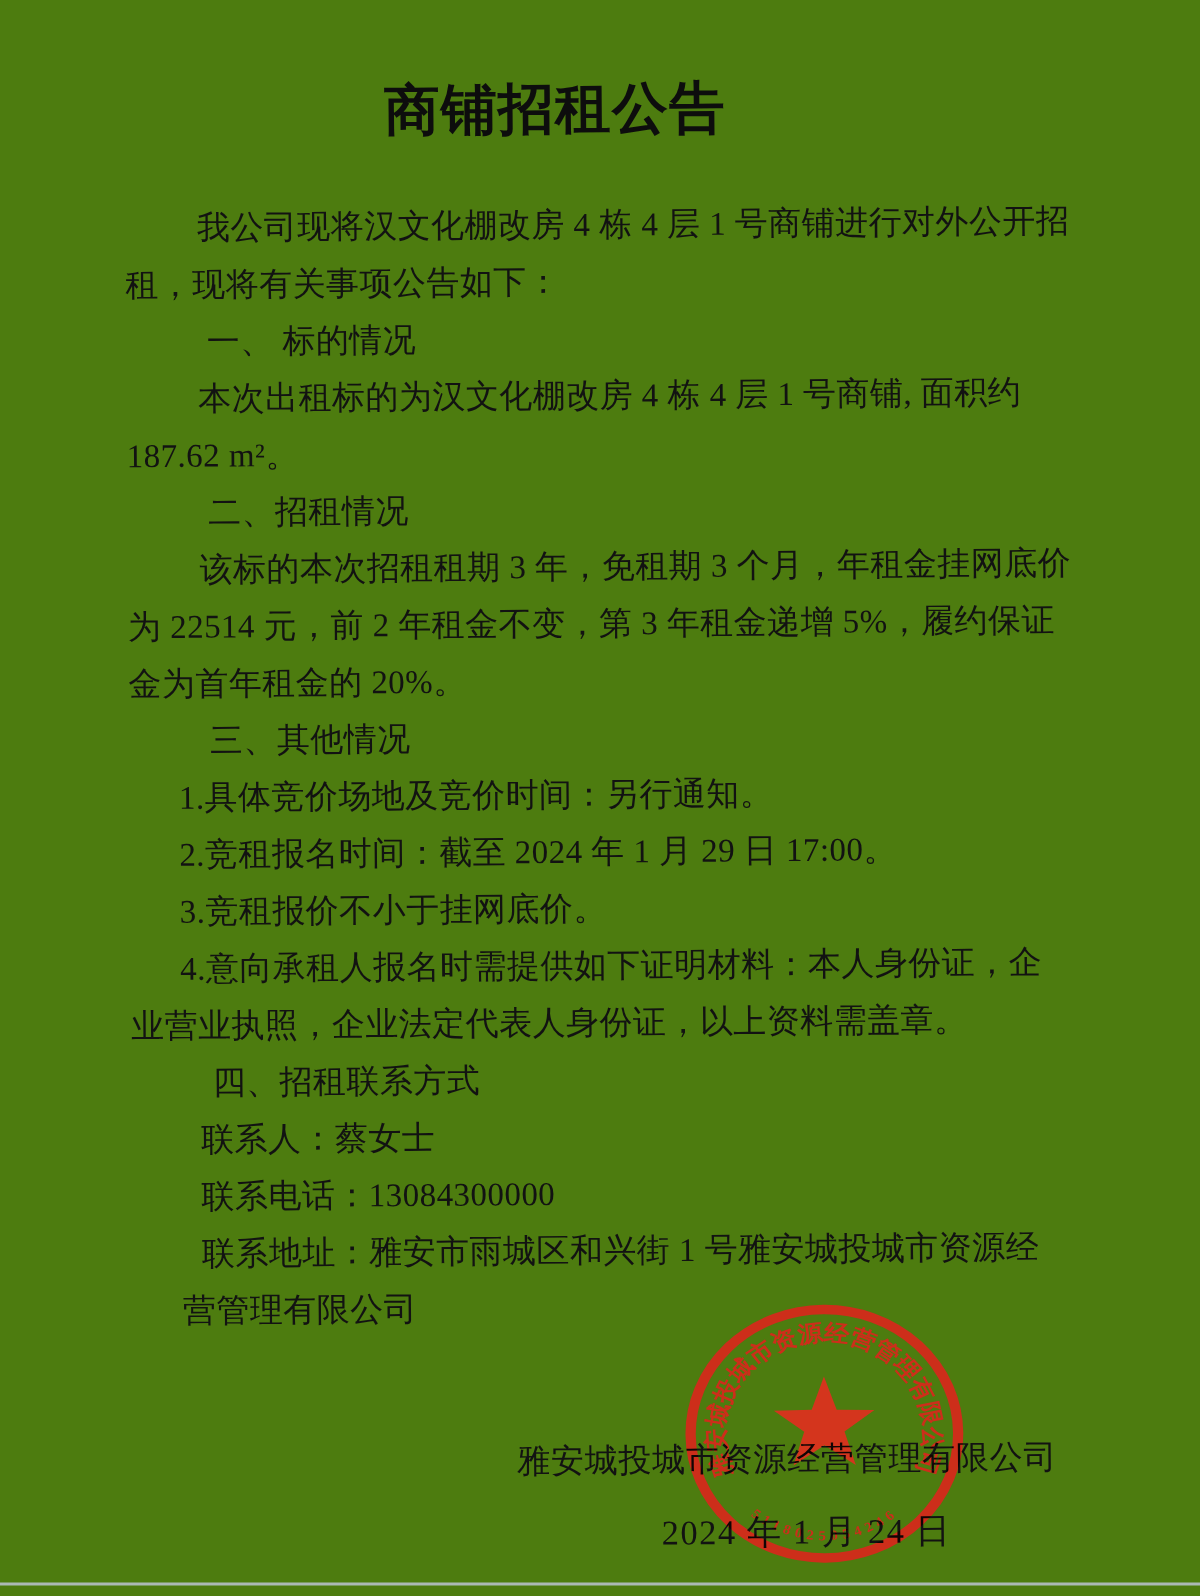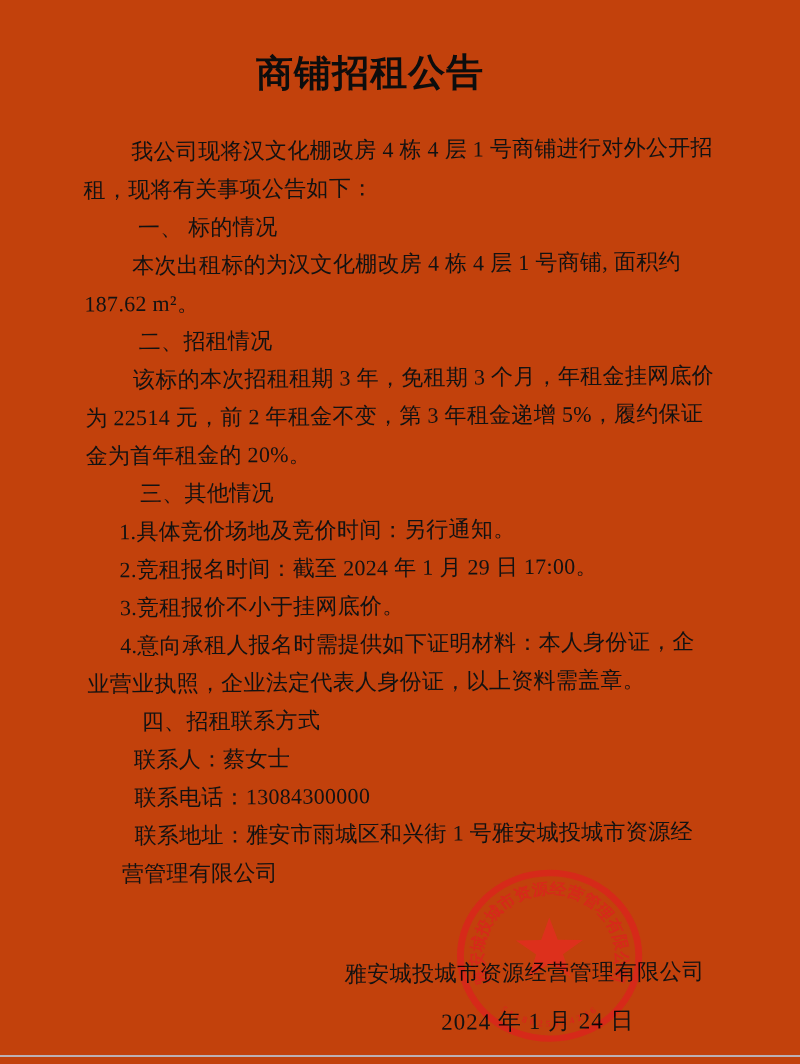--- a/index.html
+++ b/index.html
@@ -1,19 +1,19 @@
 <!DOCTYPE html>
 <html lang="zh"><head>
 <meta charset="utf-8">
 <style>
   html,body{margin:0;padding:0;}
   .page{
     position:relative;
     width:800px;height:1064px;
-    background:#c2410c;
+    background:#4d7c0f;
     overflow:hidden;
     font-family:"Liberation Serif","DejaVu Serif",serif;
     color:#121212;
   }
   .sheet{
     position:absolute;inset:0;
     transform:rotate(-0.45deg);
     transform-origin:50% 35%;
   }
   .title{

